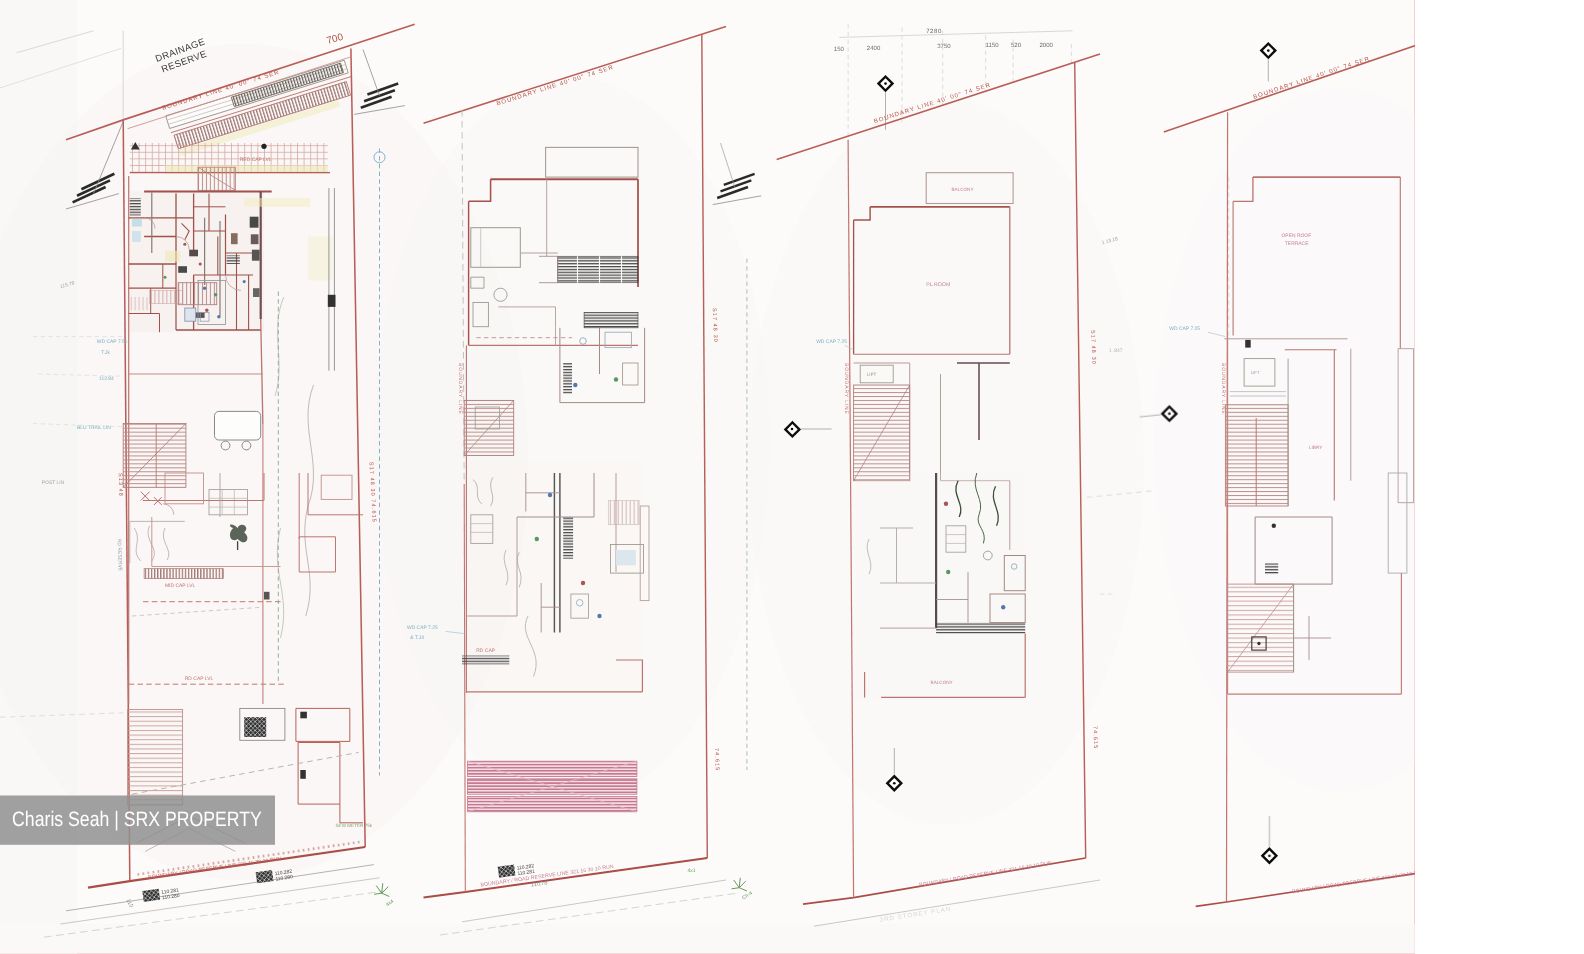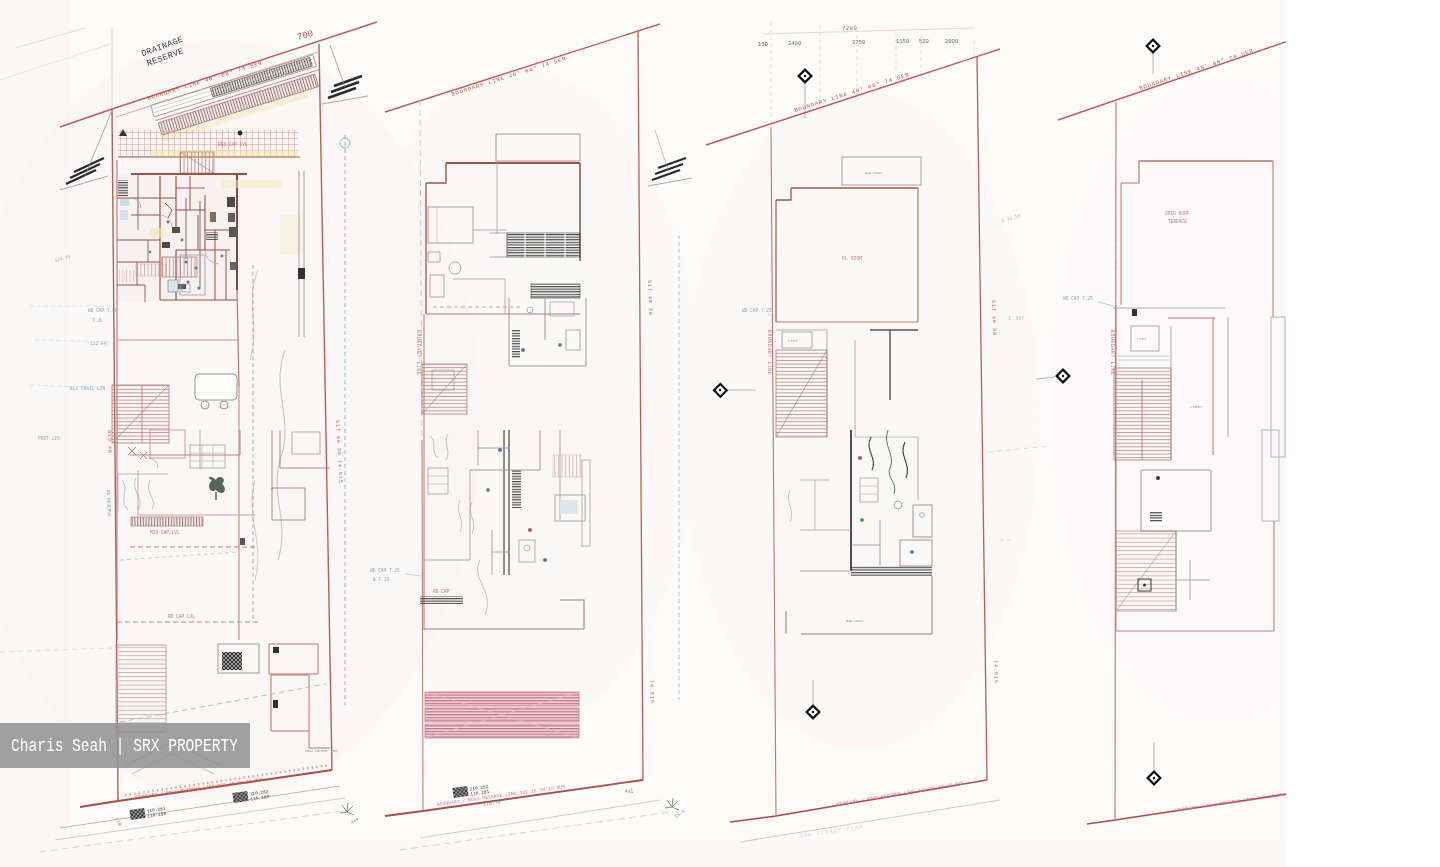--- a/index.html
+++ b/index.html
@@ -1,16 +1,16 @@
 <!DOCTYPE html>
 <html><head>
 <meta charset="utf-8">
 <style>
 html,body{margin:0;padding:0;background:#ffffff;}
-#page{position:relative;width:1286px;height:867px;overflow:hidden;background:#ef4444;font-family:Liberation Mono, monospace;}
+#page{position:relative;width:1286px;height:867px;overflow:hidden;background:#ef4444;font-family:Liberation Sans, sans-serif;}
 svg{position:absolute;left:0;top:0;}
 </style>
 </head>
 <body>
 <div id="page">
 <svg width="1440" height="867" viewBox="0 0 1440 867">
 <defs>
 <pattern id="treadH" width="4" height="3.6" patternUnits="userSpaceOnUse">
   <line x1="0" y1="0.5" x2="4" y2="0.5" stroke="#c08a84" stroke-width="0.9"></line>
 </pattern>

